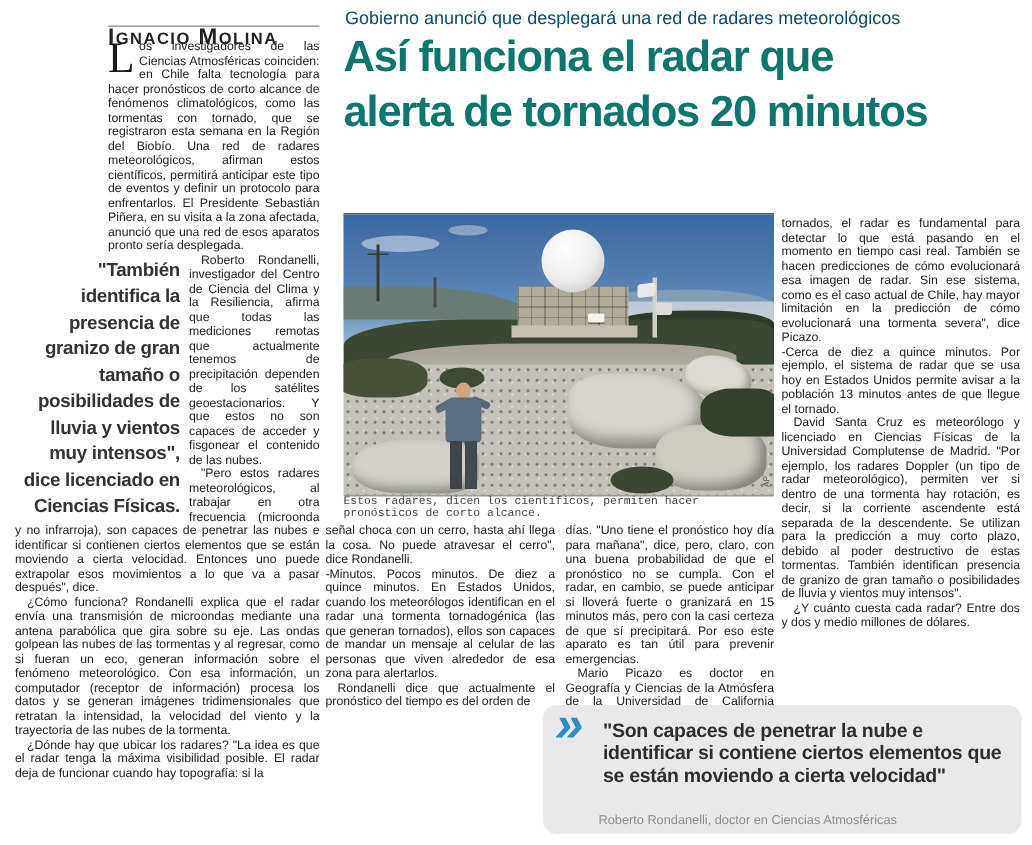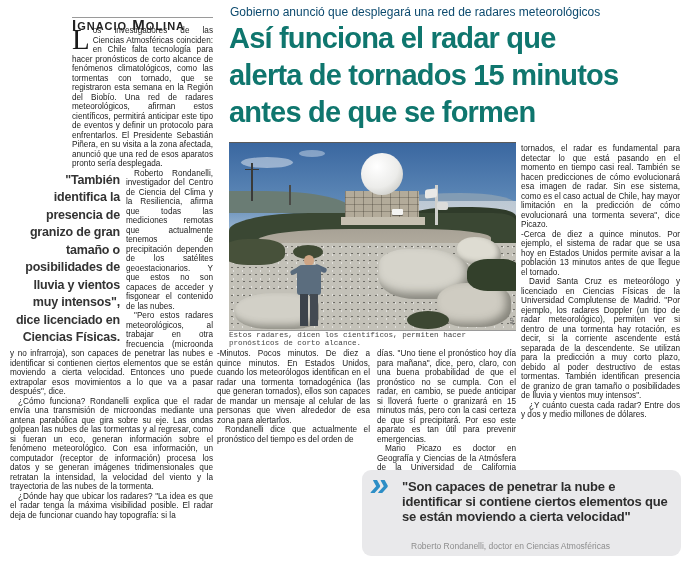--- a/index.html
+++ b/index.html
@@ -86,35 +86,34 @@
 
   .caption{position:absolute;left:229px;top:331px;width:287px;font-size:7.6px;color:#444;font-family:Liberation Mono, monospace;}
 
   
   .quote-box{position:absolute;left:362px;top:470px;width:319px;height:86px;
              background:#e9e9eb;border-radius:9px;}
   .qmark{position:absolute;left:8px;top:-6px;font-size:34px;font-weight:bold;font-style:italic;
          color:#2d8ec6;letter-spacing:-2px;}
   .qtext{position:absolute;left:40px;top:9px;width:272px;font-size:13px;font-weight:bold;
          line-height:15px;color:#2e2e2e;letter-spacing:-0.2px;}
-  .qattr{position:absolute;left:49px;top:71px;font-size:8.5px;color:#8d8d8d;}
+  .qattr{position:absolute;left:37px;top:71px;font-size:8.5px;color:#8d8d8d;}
 </style>
 </head>
 <body>
 
 <div class="page">
 
   <div class="byline">Ignacio Molina</div>
   <div class="byline-rule"></div>
 
   <div class="kicker">Gobierno anunció que desplegará una red de radares meteorológicos</div>
   <h1 class="headline">
     <div>Así funciona el radar que</div>
-    <div>alerta de tornados 15 minutos</div>
-    <div>antes de que se formen</div>
+    <div>alerta de tornados 20 minutos</div>
   </h1>
 
   <div class="col colA">
     <p class="opening noindent"><span class="dropcap">L</span><span>os investigadores de las Ciencias Atmosféricas coinciden: en Chile falta tecnología para hacer pronósticos de corto alcance de fenómenos climatológicos, como las tormentas con tornado, que se registraron esta semana en la Región del Biobío. Una red de radares meteorológicos, afirman estos científicos, permitirá anticipar este tipo de eventos y definir un protocolo para enfrentarlos. El Presidente Sebastián Piñera, en su visita a la zona afectada, anunció que una red de esos aparatos pronto sería desplegada.</span></p>
     <div class="pullquote">"También identifica la presencia de granizo de gran tamaño o posibilidades de lluvia y vientos muy intensos", dice licenciado en Ciencias Físicas.</div>
     <p>Roberto Rondanelli, investigador del Centro de Ciencia del Clima y la Resiliencia, afirma que todas las mediciones remotas que actualmente tenemos de precipitación dependen de los satélites geoestacionarios. Y que estos no son capaces de acceder y fisgonear el contenido de las nubes.</p>
     <p>"Pero estos radares meteorológicos, al trabajar en otra frecuencia (microonda y no infrarroja), son capaces de penetrar las nubes e identificar si contienen ciertos elementos que se están moviendo a cierta velocidad. Entonces uno puede extrapolar esos movimientos a lo que va a pasar después", dice.</p>
     <p>¿Cómo funciona? Rondanelli explica que el radar envía una transmisión de microondas mediante una antena parabólica que gira sobre su eje. Las ondas golpean las nubes de las tormentas y al regresar, como si fueran un eco, generan información sobre el fenómeno meteorológico. Con esa información, un computador (receptor de información) procesa los datos y se generan imágenes tridimensionales que retratan la intensidad, la velocidad del viento y la trayectoria de las nubes de la tormenta.</p>
     <p>¿Dónde hay que ubicar los radares? "La idea es que el radar tenga la máxima visibilidad posible. El radar deja de funcionar cuando hay topografía: si la</p>
   </div>
@@ -153,20 +152,21 @@
       <div class="armR"></div>
       <div class="torso"></div>
       <div class="legL"></div>
       <div class="legR"></div>
     </div>
   </div>
   <div class="credit">AP</div>
   <div class="caption">Estos radares, dicen los científicos, permiten hacer pronósticos de corto alcance.</div>
 
   <div class="col colB">
+    <p class="noindent">señal choca con un cerro, hasta ahí llega la cosa. No puede atravesar el cerro", dice Rondanelli.</p>
     <p class="noindent">-Minutos. Pocos minutos. De diez a quince minutos. En Estados Unidos, cuando los meteorólogos identifican en el radar una tormenta tornadogénica (las que generan tornados), ellos son capaces de mandar un mensaje al celular de las personas que viven alrededor de esa zona para alertarlos.</p>
     <p>Rondanelli dice que actualmente el pronóstico del tiempo es del orden de</p>
   </div>
 
   <div class="col colC">
     <p class="noindent">días. "Uno tiene el pronóstico hoy día para mañana", dice, pero, claro, con una buena probabilidad de que el pronóstico no se cumpla. Con el radar, en cambio, se puede anticipar si lloverá fuerte o granizará en 15 minutos más, pero con la casi certeza de que sí precipitará. Por eso este aparato es tan útil para prevenir emergencias.</p>
     <p>Mario Picazo es doctor en Geografía y Ciencias de la Atmósfera de la Universidad de California (UCLA). "Con los</p>
   </div>
 
   <div class="col colD">

